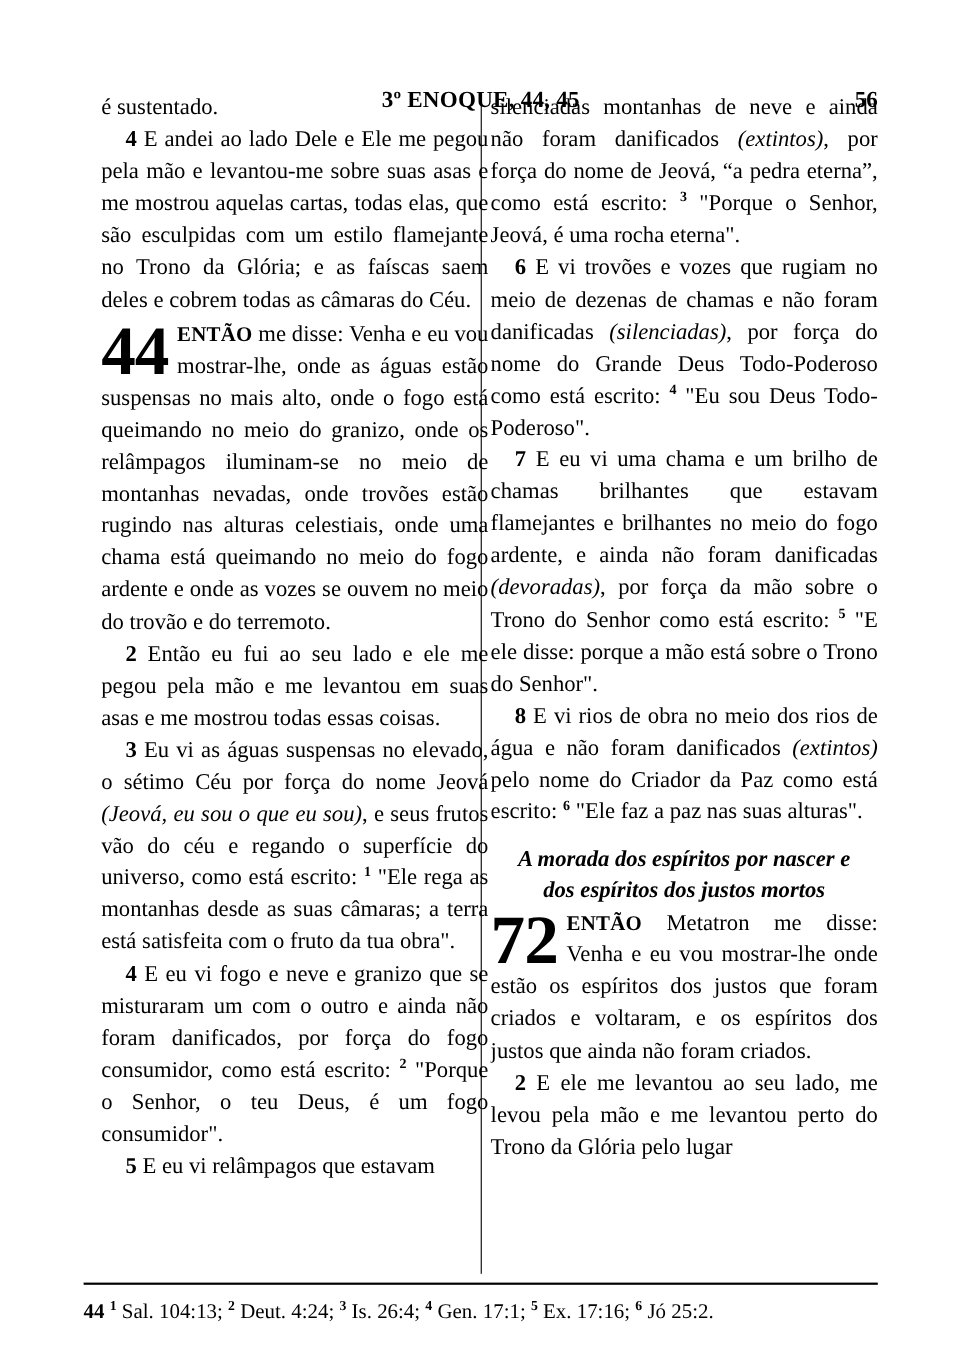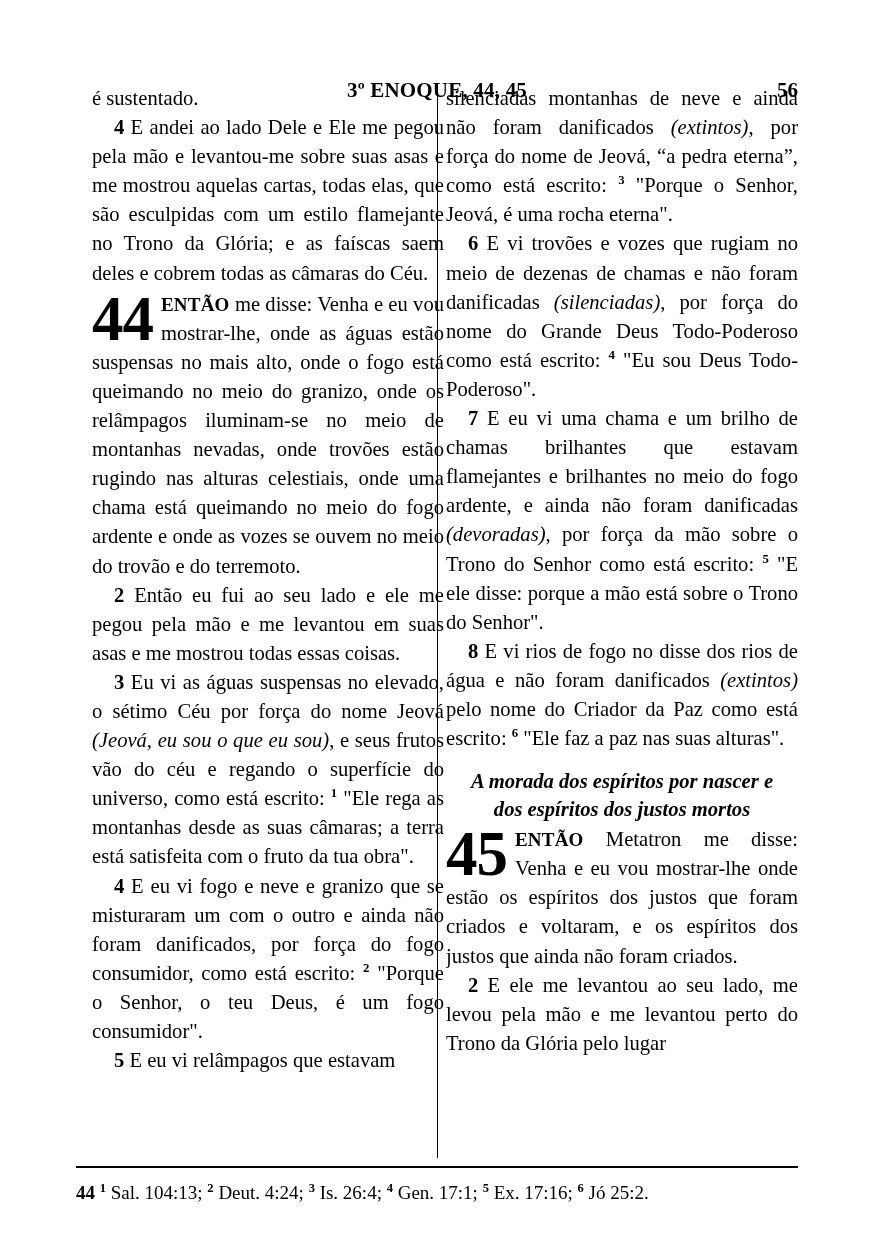--- a/index.html
+++ b/index.html
@@ -174,23 +174,23 @@
         <p class="indent"><span class="vn">2 </span><span>Então eu fui ao seu lado e ele me pegou pela mão e me levantou em suas asas e me mostrou todas essas coisas.</span></p>
         <p class="indent"><span class="vn">3 </span><span>Eu vi as águas suspensas no elevado, o sétimo Céu por força do nome Jeová </span><span class="it">(Jeová, eu sou o que eu sou)</span><span>, e seus frutos vão do céu e regando o superfície do universo, como está escrito: </span><sup class="sup">1</sup><span> "Ele rega as montanhas desde as suas câmaras; a terra está satisfeita com o fruto da tua obra".</span></p>
         <p class="indent"><span class="vn">4 </span><span>E eu vi fogo e neve e granizo que se misturaram um com o outro e ainda não foram danificados, por força do fogo consumidor, como está escrito: </span><sup class="sup">2</sup><span> "Porque o Senhor, o teu Deus, é um fogo consumidor".</span></p>
         <p class="indent"><span class="vn">5 </span><span>E eu vi relâmpagos que estavam</span></p>
       </div>
     <div class="col-rule"></div>
     <div class="col col-right">
         <p class="noindent"><span>silenciadas montanhas de neve e ainda não foram danificados </span><span class="it">(extintos)</span><span>, por força do nome de Jeová, “a pedra eterna”, como está escrito: </span><sup class="sup">3</sup><span> "Porque o Senhor, Jeová, é uma rocha eterna".</span></p>
         <p class="indent"><span class="vn">6 </span><span>E vi trovões e vozes que rugiam no meio de dezenas de chamas e não foram danificadas </span><span class="it">(silenciadas)</span><span>, por força do nome do Grande Deus Todo-Poderoso como está escrito: </span><sup class="sup">4</sup><span> "Eu sou Deus Todo-Poderoso".</span></p>
         <p class="indent"><span class="vn">7 </span><span>E eu vi uma chama e um brilho de chamas brilhantes que estavam flamejantes e brilhantes no meio do fogo ardente, e ainda não foram danificadas </span><span class="it">(devoradas)</span><span>, por força da mão sobre o Trono do Senhor como está escrito: </span><sup class="sup">5</sup><span> "E ele disse: porque a mão está sobre o Trono do Senhor".</span></p>
-        <p class="indent"><span class="vn">8 </span><span>E vi rios de fogo no disse dos rios de água e não foram danificados </span><span class="it">(extintos)</span><span> pelo nome do Criador da Paz como está escrito: </span><sup class="sup">6</sup><span> "Ele faz a paz nas suas alturas".</span></p>
+        <p class="indent"><span class="vn">8 </span><span>E vi rios de obra no meio dos rios de água e não foram danificados </span><span class="it">(extintos)</span><span> pelo nome do Criador da Paz como está escrito: </span><sup class="sup">6</sup><span> "Ele faz a paz nas suas alturas".</span></p>
         <p class="chap-head"><span>A morada dos espíritos por nascer e</span><br><span>dos espíritos dos justos mortos</span></p>
-        <p class="noindent opener"><span class="dropcap">45</span><span class="smallcaps">ENTÃO</span><span> Metatron me disse: Venha e eu vou mostrar-lhe onde estão os espíritos dos justos que foram criados e voltaram, e os espíritos dos justos que ainda não foram criados.</span></p>
+        <p class="noindent opener"><span class="dropcap">72</span><span class="smallcaps">ENTÃO</span><span> Metatron me disse: Venha e eu vou mostrar-lhe onde estão os espíritos dos justos que foram criados e voltaram, e os espíritos dos justos que ainda não foram criados.</span></p>
         <p class="indent"><span class="vn">2 </span><span>E ele me levantou ao seu lado, me levou pela mão e me levantou perto do Trono da Glória pelo lugar</span></p>
       </div>
   </div>
 
   <div class="foot-rule"></div>
 
   <div class="footnotes">
     <span class="fn-chapter">44</span><span id="fn-list"> <span class="fn-item"><sup class="fn-sup">1</sup><span> Sal. 104:13;</span></span> <span class="fn-item"><sup class="fn-sup">2</sup><span> Deut. 4:24;</span></span> <span class="fn-item"><sup class="fn-sup">3</sup><span> Is. 26:4;</span></span> <span class="fn-item"><sup class="fn-sup">4</sup><span> Gen. 17:1;</span></span> <span class="fn-item"><sup class="fn-sup">5</sup><span> Ex. 17:16;</span></span> <span class="fn-item"><sup class="fn-sup">6</sup><span> Jó 25:2.</span></span></span>
   </div>
 

